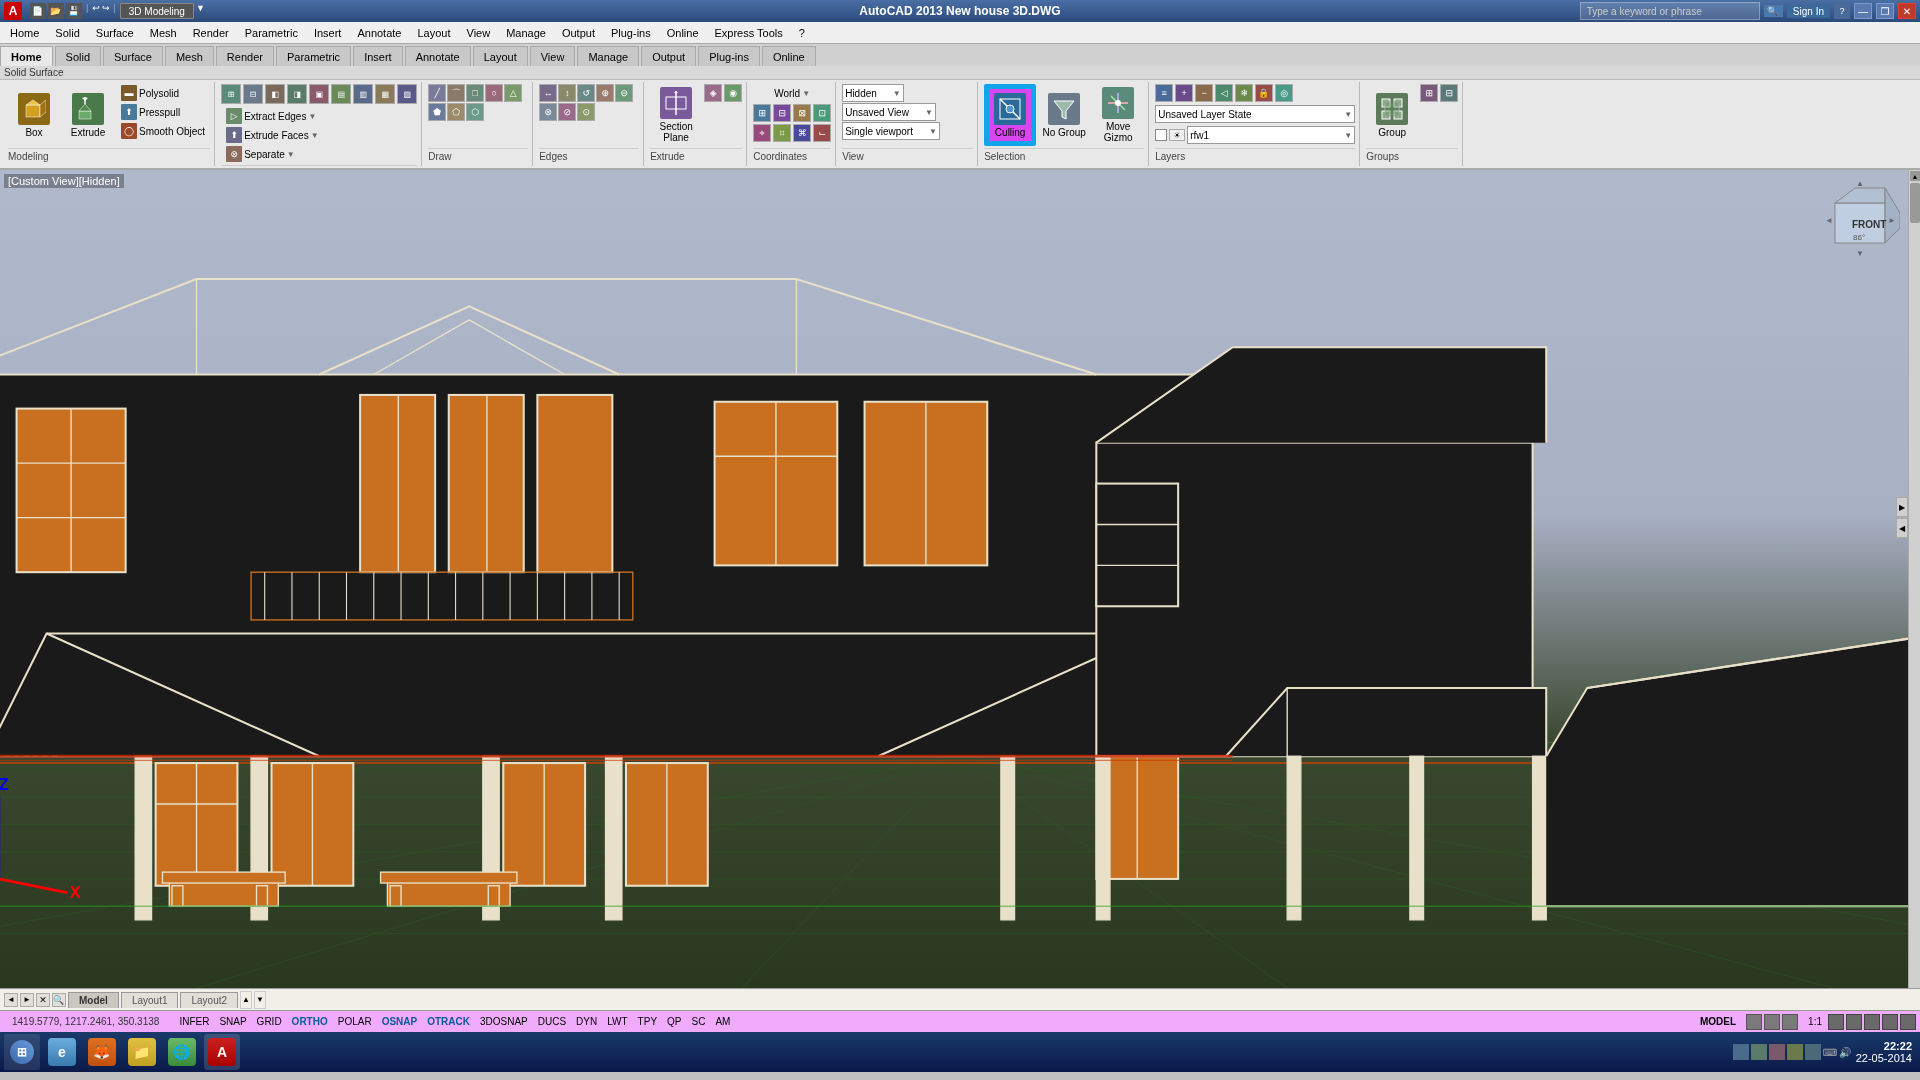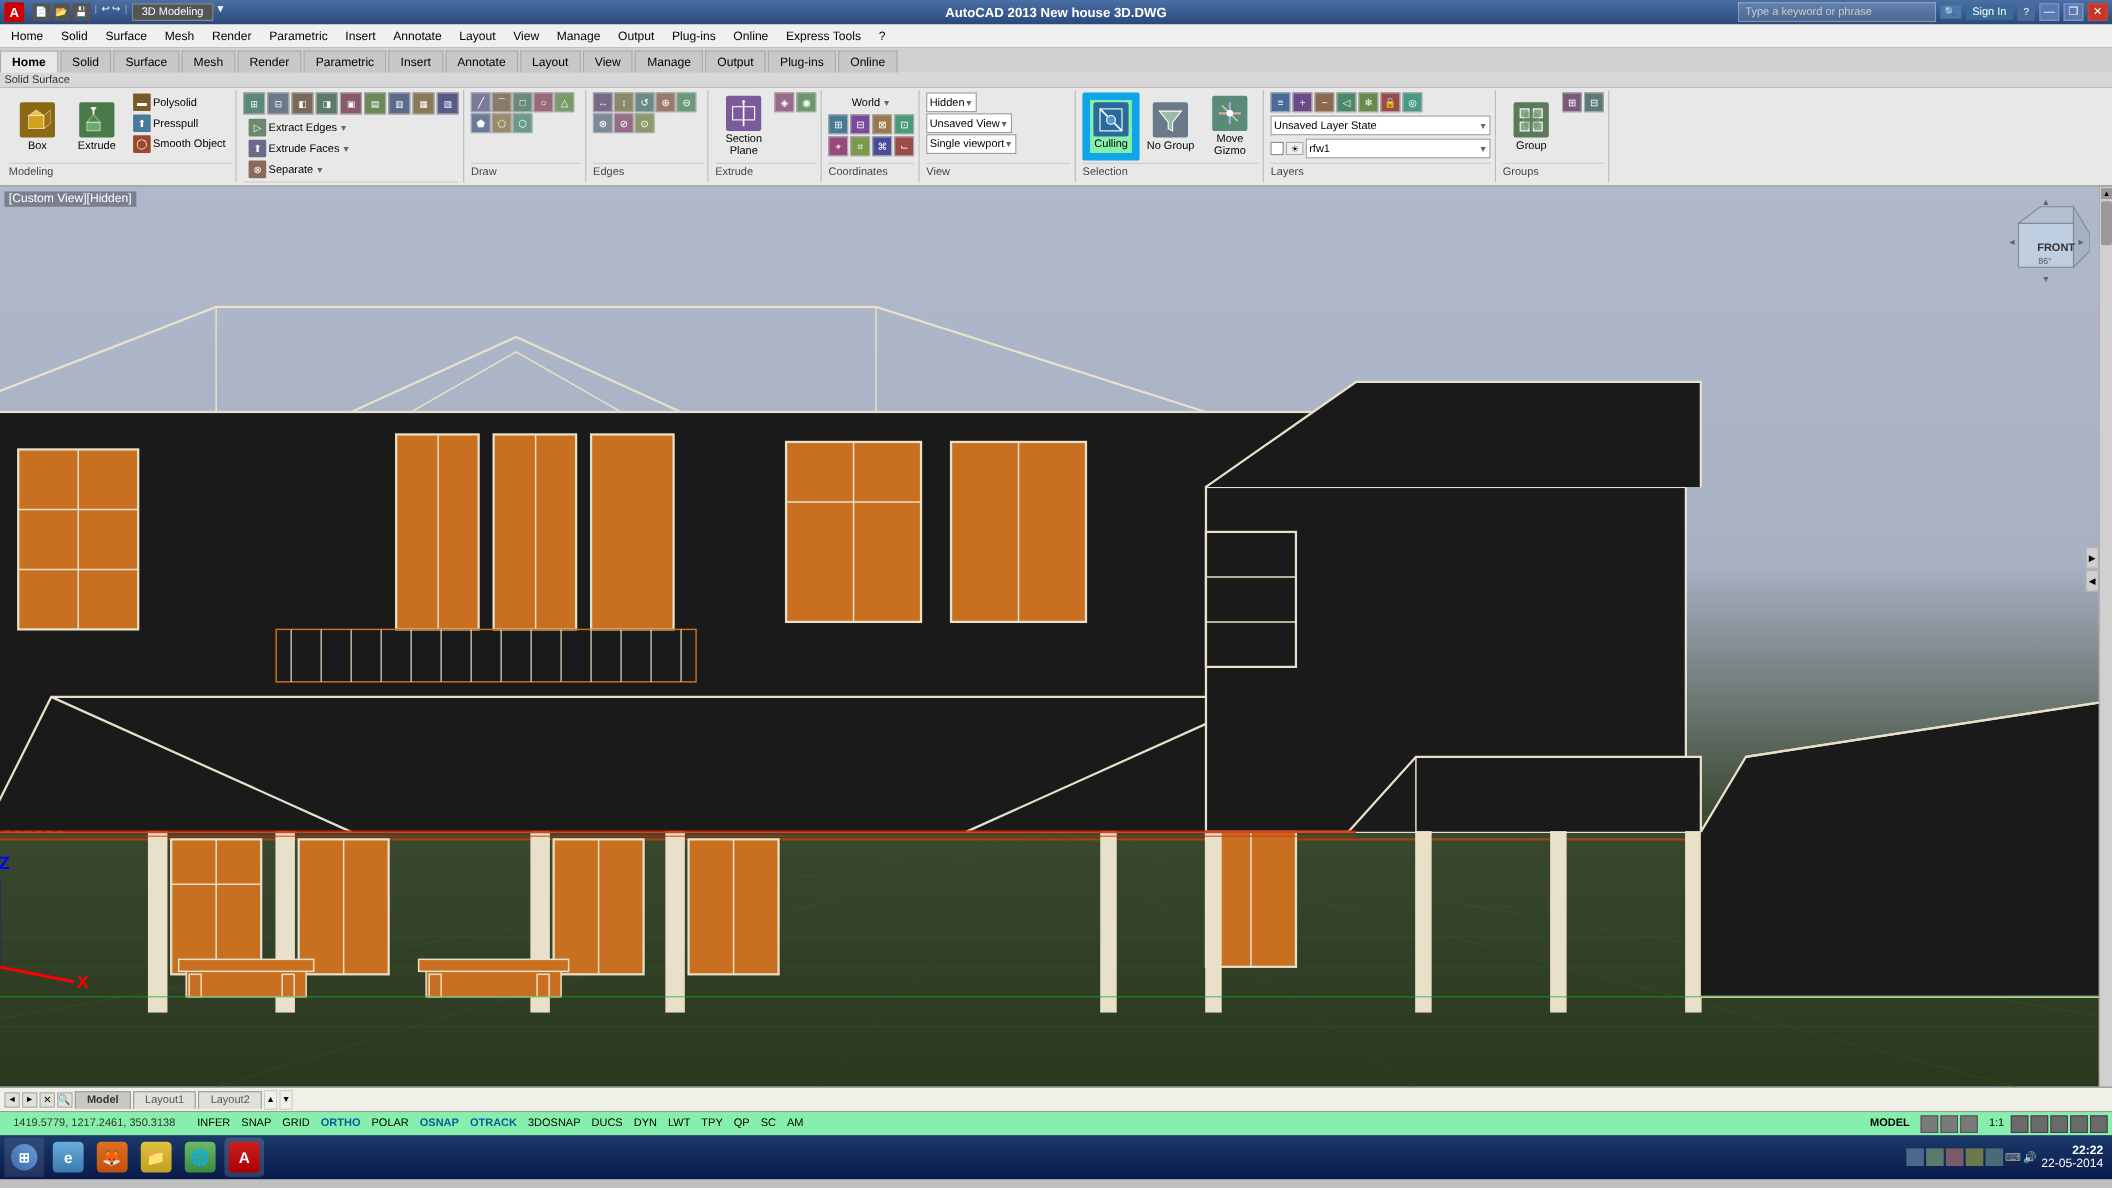--- a/index.html
+++ b/index.html
@@ -154,21 +154,21 @@
 
     
     #house-svg {
       width: 100%;
       height: 100%;
     }
 
     
     #statusbar {
       height: 22px;
-      background: #86efac;
+      background: #f0abfc;
       border-top: 1px solid #999;
       display: flex;
       align-items: center;
       font-size: 10px;
       padding: 0 4px;
       gap: 2px;
     }
     .status-item {
       padding: 0 4px;
       cursor: pointer;
@@ -209,21 +209,21 @@
     
     .ribbon-select {
       height: 18px;
       font-size: 10px;
       border: 1px solid #999;
       background: white;
       cursor: pointer;
       display: flex;
       align-items: center;
       padding: 0 2px;
-      gap: 0;
+      gap: 16px;
       white-space: nowrap;
       justify-content: space-between;
     }
     .ribbon-select-arrow { font-size: 8px; color: #666; }
 
     
     .ribbon-layers { min-width: 180px; }
     
     
     #coord-display {
@@ -494,21 +494,21 @@
             </div>
           </div>
         </div>
       </div>
       <div class="ribbon-group-label">View</div>
     </div>
 
     <div class="ribbon-group">
       <div class="ribbon-group-content">
 
-        <div class="ribbon-btn-large" style="background:#86efac;border:7px solid #0ea5e9;">
+        <div class="ribbon-btn-large" style="background:#d946ef;border:5px solid #0ea5e9;">
           <div style="width:32px;height:32px;background:#2a6a9a;border-radius:2px;display:flex;align-items:center;justify-content:center;">
             <svg width="24" height="24" viewBox="0 0 24 24">
               <rect x="2" y="2" width="20" height="20" fill="none" stroke="#fff" stroke-width="1"></rect>
               <line x1="2" y1="2" x2="22" y2="22" stroke="#fff" stroke-width="1.5"></line>
               <circle cx="12" cy="12" r="4" fill="#4a9ad0" stroke="#fff" stroke-width="1"></circle>
             </svg>
           </div>
           <span>Culling</span>
         </div>
 

